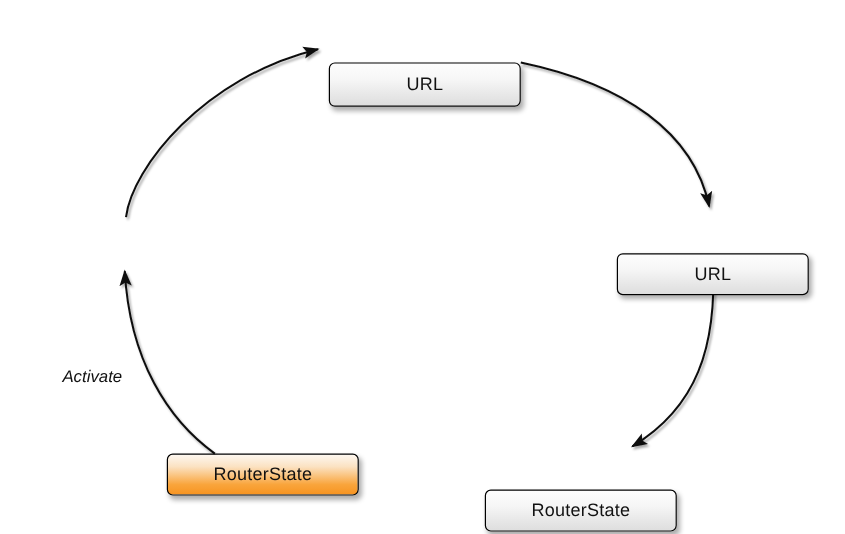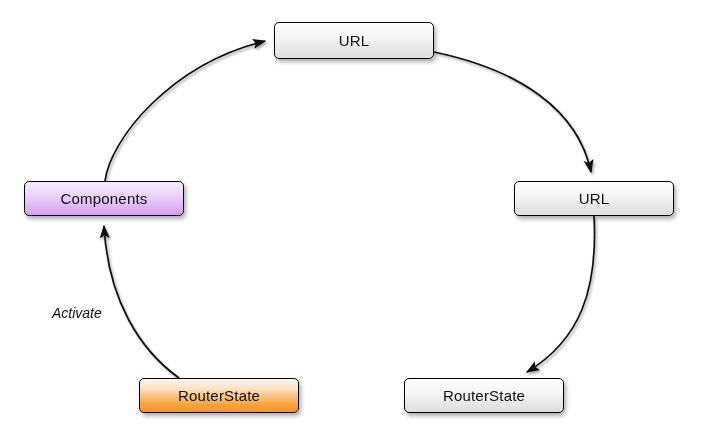--- a/index.html
+++ b/index.html
@@ -33,20 +33,21 @@
     align-items: center;
     justify-content: center;
     font-size: 15px;
     color: #111111;
     letter-spacing: 0.2px;
     box-shadow: 2px 3px 4px rgba(0,0,0,0.32);
     z-index: 5;
   }
   .node-gray {
     background: linear-gradient(to bottom, #fdfdfd 0%, #f6f6f6 38%, #e6e6e6 78%, #dedede 100%);
+    margin-top: 30px;
   }
   .node-purple {
     background: linear-gradient(to bottom, #f6e9fd 0%, #efdcfb 30%, #e0b8f7 72%, #d69ff2 100%);
   }
   .node-orange {
     background: linear-gradient(to bottom, #fdf7f0 0%, #fbe2c2 30%, #f9a53c 75%, #f79421 100%);
   }
   .edge-label {
     position: absolute;
     font-size: 14px;
@@ -91,19 +92,16 @@
   </div>
 
   <div class="node node-gray" style="left:404px; top:378px; width:160px; height:35px;">
     <span>RouterState</span>
   </div>
 
   <div class="node node-orange" style="left:139px; top:378px; width:160px; height:35px;">
     <span>RouterState</span>
   </div>
 
-  <div class="node node-purple" style="left:24px; top:181px; width:160px; height:35px;">
-    <span>Components</span>
-  </div>
 
   <div class="edge-label" style="left:52px; top:305px;">Activate</div>
 
 </div>
 
 </body></html>

